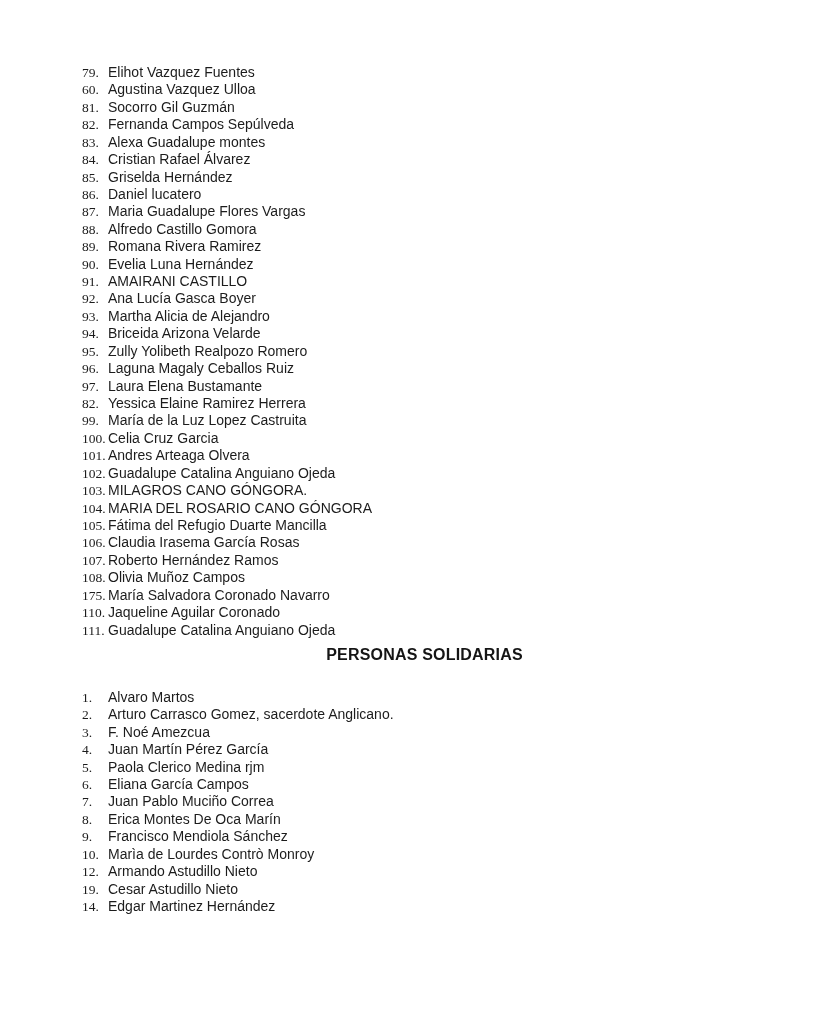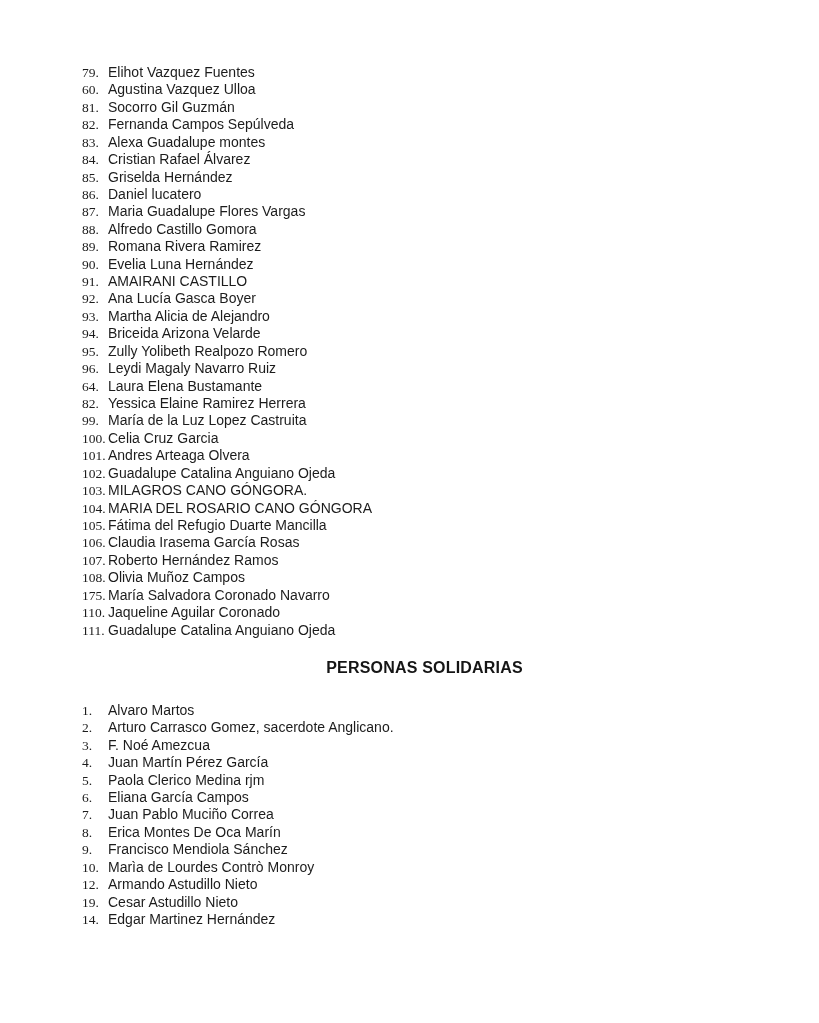--- a/index.html
+++ b/index.html
@@ -38,21 +38,21 @@
   .name {
     font-family: "Liberation Sans", sans-serif;
   }
   .section-heading {
     margin-left: 82px;
     width: 685px;
     text-align: center;
     font-weight: bold;
     font-size: 16px;
     line-height: 20px;
-    margin-top: 19px;
+    margin-top: 6px;
     margin-bottom: 24px;
     letter-spacing: 0.2px;
     color: #151515;
   }
 </style>
 </head>
 <body>
 
 <div class="page">
   <div class="content">
@@ -68,22 +68,22 @@
         <div class="row"><span class="num">86.</span><span class="name">Daniel lucatero</span></div>
         <div class="row"><span class="num">87.</span><span class="name">Maria Guadalupe Flores Vargas</span></div>
         <div class="row"><span class="num">88.</span><span class="name">Alfredo Castillo Gomora</span></div>
         <div class="row"><span class="num">89.</span><span class="name">Romana Rivera Ramirez</span></div>
         <div class="row"><span class="num">90.</span><span class="name">Evelia Luna Hernández</span></div>
         <div class="row"><span class="num">91.</span><span class="name">AMAIRANI CASTILLO</span></div>
         <div class="row"><span class="num">92.</span><span class="name">Ana Lucía Gasca Boyer</span></div>
         <div class="row"><span class="num">93.</span><span class="name">Martha Alicia de Alejandro</span></div>
         <div class="row"><span class="num">94.</span><span class="name">Briceida Arizona Velarde</span></div>
         <div class="row"><span class="num">95.</span><span class="name">Zully Yolibeth Realpozo Romero</span></div>
-        <div class="row"><span class="num">96.</span><span class="name">Leydi Magaly Navarro Ruiz</span></div>
-        <div class="row"><span class="num">64.</span><span class="name">Laura Elena Bustamante</span></div>
+        <div class="row"><span class="num">96.</span><span class="name">Laguna Magaly Ceballos Ruiz</span></div>
+        <div class="row"><span class="num">97.</span><span class="name">Laura Elena Bustamante</span></div>
         <div class="row"><span class="num">82.</span><span class="name">Yessica Elaine Ramirez Herrera</span></div>
         <div class="row"><span class="num">99.</span><span class="name">María de la Luz Lopez Castruita</span></div>
         <div class="row"><span class="num">100.</span><span class="name">Celia Cruz Garcia</span></div>
         <div class="row"><span class="num">101.</span><span class="name">Andres Arteaga Olvera</span></div>
         <div class="row"><span class="num">102.</span><span class="name">Guadalupe Catalina Anguiano Ojeda</span></div>
         <div class="row"><span class="num">103.</span><span class="name">MILAGROS CANO GÓNGORA.</span></div>
         <div class="row"><span class="num">104.</span><span class="name">MARIA DEL ROSARIO CANO GÓNGORA</span></div>
         <div class="row"><span class="num">105.</span><span class="name">Fátima del Refugio Duarte Mancilla</span></div>
         <div class="row"><span class="num">106.</span><span class="name">Claudia Irasema García Rosas</span></div>
         <div class="row"><span class="num">107.</span><span class="name">Roberto Hernández Ramos</span></div>

